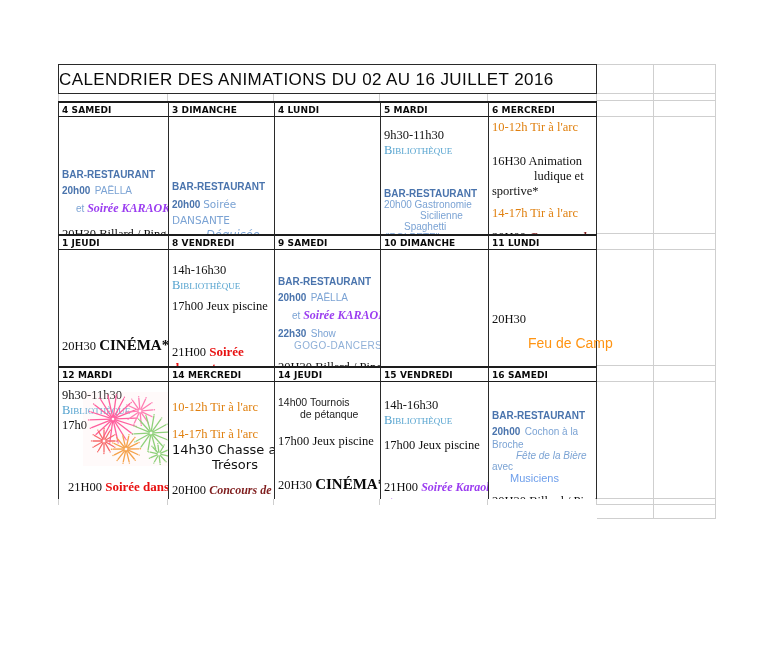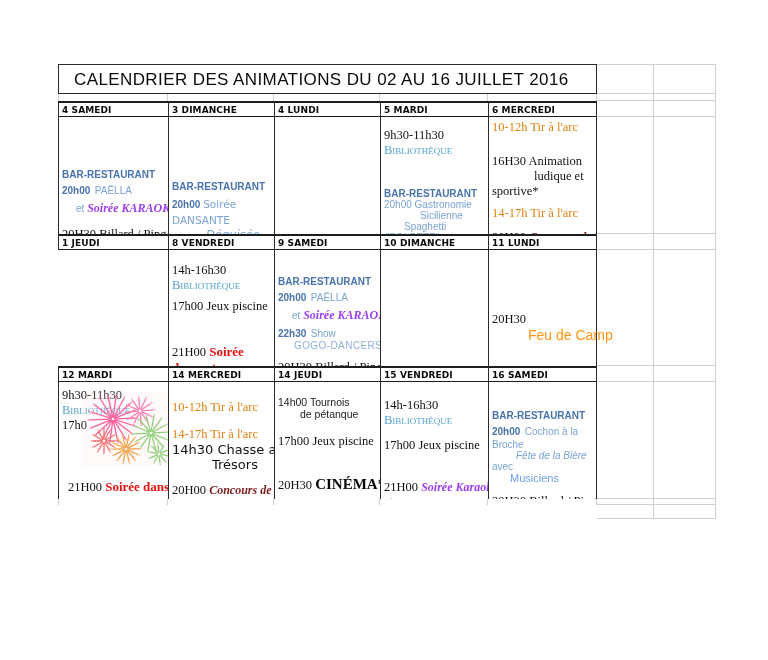--- a/index.html
+++ b/index.html
@@ -3,21 +3,21 @@
 <meta charset="utf-8">
 <style>
   html,body{margin:0;padding:0;background:#fff;}
   .page{position:relative;width:768px;height:660px;background:#fff;overflow:hidden;
         font-family:"Liberation Sans",sans-serif;color:#111;}
   .grid{position:absolute;left:58px;top:64px;display:grid;
         grid-template-columns:110px 106px 106px 108px 109px 57px 62px;
         grid-template-rows:30px 7px 16px 117px 16px 116px 16px 117px 6px 14px;}
   .grid > div{box-sizing:border-box;}
   .title-cell{border:1px solid #2a2a2a;font:17px "Liberation Sans",sans-serif;
-        letter-spacing:.4px;padding:5px 0 0 15px;white-space:nowrap;overflow:hidden;color:#0a0a0a;}
+        letter-spacing:.4px;padding:5px 0 0 0;white-space:nowrap;overflow:hidden;color:#0a0a0a;}
   .hd{border-top:2px solid #1d1d1d;border-bottom:1px solid #1d1d1d;border-left:1px solid #2a2a2a;
       font:bold 9px "DejaVu Sans",sans-serif;padding:2px 0 0 3px;letter-spacing:.1px;color:#0a0a0a;}
   .cc{border-left:1px solid #2a2a2a;padding:2px 3px;overflow:hidden;position:relative;}
   .re{border-right:1px solid #2a2a2a;}
   .ovv{overflow:visible;}
   .sp{border-right:1px solid #cfcfcf;}
   .spl{border-left:1px solid #cfcfcf;}
   .xc{border-right:1px solid #cfcfcf;border-bottom:1px solid #cfcfcf;}
   .xt{border-top:1px solid #cfcfcf;}
   .ft{border:1px solid #878787;font:10px "Liberation Sans",sans-serif;padding:1px 0 0 4px;color:#1a1a1a;}
@@ -103,40 +103,43 @@
     <div class="xc" style="grid-area:4/7"></div>
 
     <div class="hd" style="grid-area:5/1">1 JEUDI</div>
     <div class="hd" style="grid-area:5/2">8 VENDREDI</div>
     <div class="hd" style="grid-area:5/3">9 SAMEDI</div>
     <div class="hd" style="grid-area:5/4">10 DIMANCHE</div>
     <div class="hd re" style="grid-area:5/5">11 LUNDI</div>
     <div class="xc" style="grid-area:5/6"></div>
     <div class="xc" style="grid-area:5/7"></div>
 
+    <div class="cc" style="grid-area:6/1">
+      <div class="ln" style="margin-top:84px"><span class="srf">20H30 </span><span class="cin">CINÉMA*</span></div>
+    </div>
     <div class="cc" style="grid-area:6/2">
       <div class="ln srf" style="margin-top:11px">14h-16h30</div>
       <div class="ln bib">Bibliothèque</div>
       <div class="ln srf" style="margin-top:6px">17h00 Jeux piscine</div>
       <div class="ln" style="margin-top:28px"><span class="srf">21H00 </span><span class="red">Soirée</span></div>
       <div class="ln red">dansante</div>
     </div>
     <div class="cc" style="grid-area:6/3">
       <div class="ln sb" style="margin-top:24px">BAR-RESTAURANT</div>
       <div class="ln"><span class="sb">20h00</span> <span class="lb">PAËLLA</span></div>
       <div class="ln" style="padding-left:14px"><span class="lb">et </span><span class="kar">Soirée KARAOKÉ</span></div>
       <div class="ln"><span class="sb">22h30</span> <span class="lb">Show</span></div>
       <div class="ln gog" style="padding-left:16px">GOGO-DANCERS</div>
       <div class="ln" style="margin-top:6px"><span class="srf">20H30 </span><span class="srf">Billard / Ping-</span></div>
 
     </div>
     <div class="cc" style="grid-area:6/4"></div>
     <div class="cc re ovv" style="grid-area:6/5">
       <div class="ln srf" style="margin-top:60px">20H30</div>
-      <div class="ln feu" style="margin-top:0;padding-left:36px">Feu de Camp</div>
+      <div class="ln feu" style="margin-top:8px;padding-left:36px">Feu de Camp</div>
     </div>
     <div class="xc" style="grid-area:6/6"></div>
     <div class="xc" style="grid-area:6/7"></div>
 
     <div class="hd" style="grid-area:7/1">12 MARDI</div>
     <div class="hd" style="grid-area:7/2">14 MERCREDI</div>
     <div class="hd" style="grid-area:7/3">14 JEUDI</div>
     <div class="hd" style="grid-area:7/4">15 VENDREDI</div>
     <div class="hd re" style="grid-area:7/5">16 SAMEDI</div>
     <div class="xc" style="grid-area:7/6"></div>

